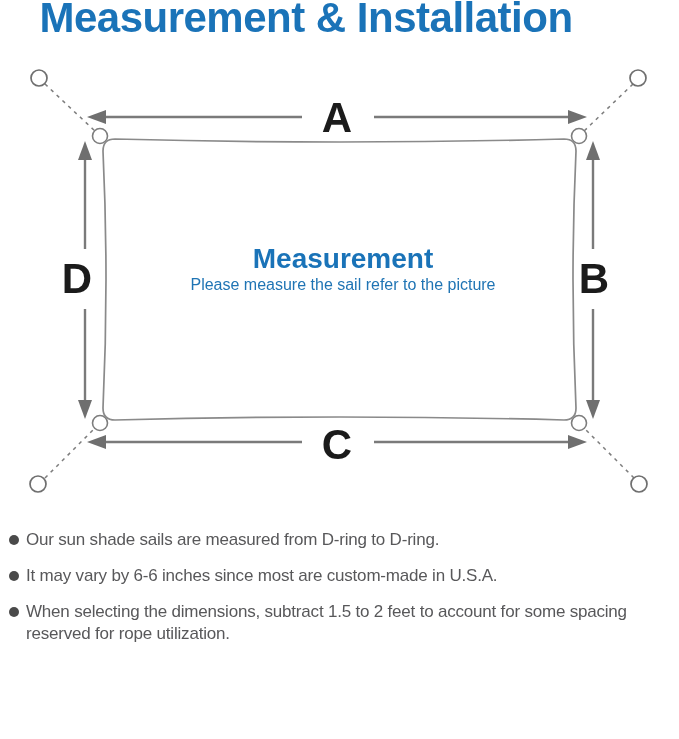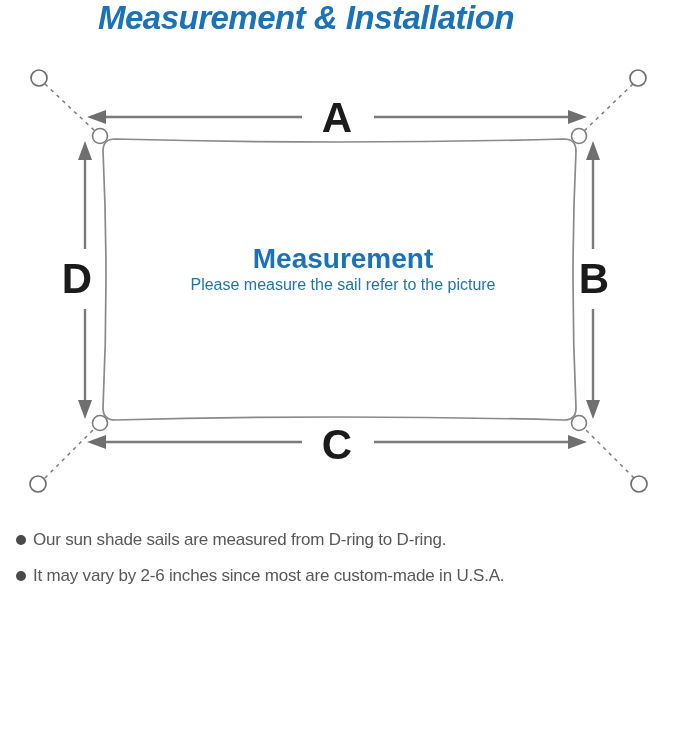--- a/index.html
+++ b/index.html
@@ -4,24 +4,23 @@
 <style>
   html,body{margin:0;padding:0;}
   body{
     width:679px;height:739px;position:relative;overflow:hidden;
     background:#ffffff;
     font-family:"Liberation Sans", sans-serif;
   }
   .page-title{
     position:absolute;top:0;left:0;width:612px;
     text-align:center;
-    font-size:33px;line-height:36px;font-weight:bold;
+    font-size:42px;line-height:36px;font-weight:bold;
     color:#1a73b8;
     letter-spacing:-0.5px;
-    font-style:italic;
   }
   svg.diagram{position:absolute;top:0;left:0;}
   .rope{stroke:#7d7d7d;stroke-width:1.5;fill:none;stroke-dasharray:3.5 4.5;}
   .anchor{fill:#ffffff;stroke:#6f6f6f;stroke-width:1.7;}
   .dring{fill:#ffffff;stroke:#7d7d7d;stroke-width:1.6;}
   .sail{fill:#ffffff;stroke:#8a8a8a;stroke-width:1.7;}
   .dim-line{stroke:#7a7a7a;stroke-width:2.4;fill:none;}
   .dim-head{fill:#6f6f6f;stroke:none;}
   .dim-label{
     font-family:"Liberation Sans", sans-serif;
@@ -34,21 +33,21 @@
   .center-sub{
     font-family:"Liberation Sans", sans-serif;
     font-size:16px;fill:#1f74b4;text-anchor:middle;
   }
   .notes{
     position:absolute;top:529px;left:0;width:679px;
     list-style:none;margin:0;padding:0;
   }
   .note-item{
     position:relative;
-    margin:0 0 14px 8px;
+    margin:0 0 14px 1px;
     padding-left:25px;
   }
   .note-dot{
     position:absolute;left:8px;top:6px;
     width:10px;height:10px;border-radius:50%;
     background:#4a4a4a;
   }
   .note-text{
     display:block;
     font-size:17px;line-height:22px;
@@ -125,15 +124,20 @@
   <text class="center-sub" x="343" y="290">Please measure the sail refer to the picture</text>
 </svg>
 
 <ul class="notes">
   <li class="note-item">
     <span class="note-dot"></span>
     <span class="note-text">Our sun shade sails are measured from D-ring to D-ring.</span>
   </li>
   <li class="note-item">
     <span class="note-dot"></span>
-    <span class="note-text">It may vary by 2-6 inches since most are custom-made in U.S.A.</span>
+    <span class="note-text">It may vary by 6-6 inches since most are custom-made in U.S.A.</span>
+  </li>
+  <li class="note-item">
+    <span class="note-dot"></span>
+    <span class="note-text">When selecting the dimensions, subtract 1.5 to 2 feet to account for some spacing
+reserved for rope utilization.</span>
   </li>
 </ul>
 
 </body></html>

